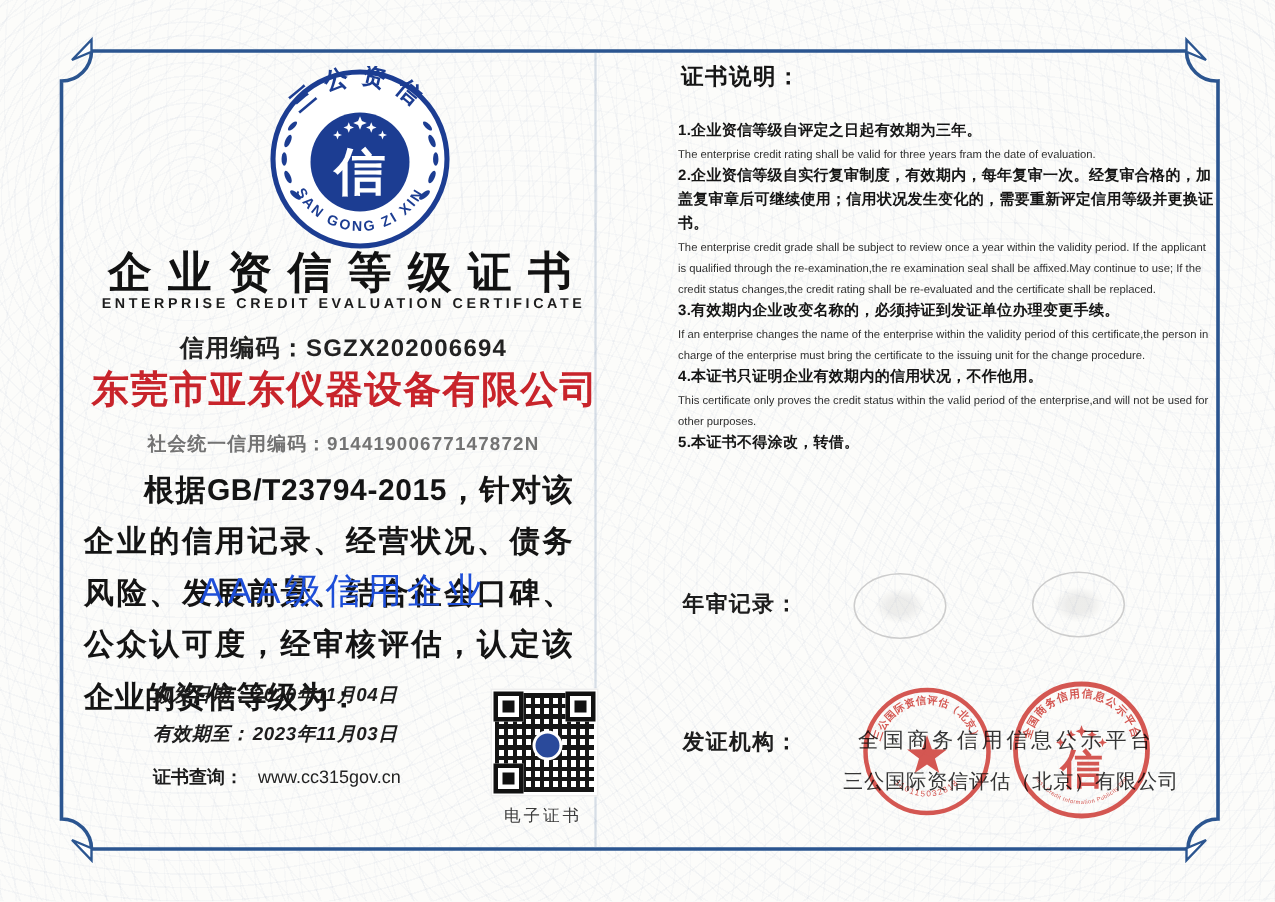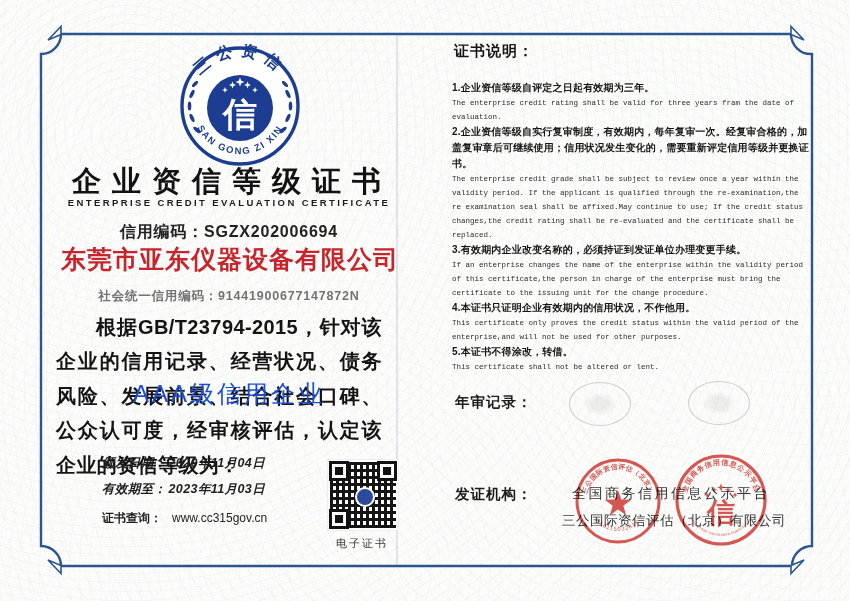--- a/index.html
+++ b/index.html
@@ -66,21 +66,21 @@
   .finder::after{content:"";position:absolute;left:3px;top:3px;width:8px;height:8px;background:#111;}
   .f-tl{left:1px;top:1px;} .f-tr{right:1px;top:1px;} .f-bl{left:1px;bottom:1px;}
   .qr-center{position:absolute;left:27px;top:27px;width:16px;height:16px;border-radius:50%;
     background:#2a4a9b;border:2px solid #fff;}
   .qr-caption{left:325px;top:536px;width:74px;font-size:11px;letter-spacing:2px;color:#3a3a3a;}
   
   .r-heading{left:454px;top:42px;font-size:15px;font-weight:800;letter-spacing:1px;color:#151515;}
   .notes{left:452px;top:80px;width:358px;}
   .note-zh{font-size:10px;font-weight:700;line-height:16px;letter-spacing:0.2px;color:#161616;}
   .note-en{font-size:7.5px;line-height:14px;color:#2e2e2e;
-    font-family:Liberation Mono, monospace;}
+    font-family:Liberation Sans, sans-serif;}
   .annual-label{left:455px;top:393px;font-size:14.5px;font-weight:600;letter-spacing:1px;color:#1d1d1d;}
   .review-ellipse{width:60px;height:42px;border:1px solid #cdcdcd;border-radius:50%;background:
     radial-gradient(ellipse at center, rgba(190,190,190,0.25) 0 18%, transparent 40%);}
   .re1{left:569px;top:382px;} .re2{left:688px;top:381px;}
   .issuer-label{left:455px;top:485px;font-size:14.5px;font-weight:600;letter-spacing:1px;color:#1d1d1d;z-index:1;}
   .issuer-line1{left:556px;top:485px;width:230px;font-size:14px;letter-spacing:2.5px;color:#353535;z-index:1;}
   .issuer-line2{left:540px;top:512px;width:268px;font-size:13.5px;letter-spacing:0.5px;color:#353535;z-index:1;}
   .seal{z-index:2;mix-blend-mode:multiply;opacity:0.9;}
   .seal-left{left:574px;top:457px;}
   .seal-right{left:671px;top:450px;}
@@ -197,21 +197,20 @@
       <div>
         <div class="note-zh">3.有效期内企业改变名称的，必须持证到发证单位办理变更手续。</div>
         <div class="note-en">If an enterprise changes the name of the enterprise within the validity period of this certificate,the person in charge of the enterprise must bring the certificate to the issuing unit for the change procedure.</div>
       </div>
       <div>
         <div class="note-zh">4.本证书只证明企业有效期内的信用状况，不作他用。</div>
         <div class="note-en">This certificate only proves the credit status within the valid period of the enterprise,and will not be used for other purposes.</div>
       </div>
       <div>
         <div class="note-zh">5.本证书不得涂改，转借。</div>
-        <div class="note-en">This certificate shall not be altered or lent.</div>
       </div>
     </div>
 
     <div class="abs annual-label">年审记录：</div>
     <div class="abs review-ellipse re1"></div>
     <div class="abs review-ellipse re2"></div>
 
     <div class="abs issuer-label">发证机构：</div>
     <div class="abs issuer-line1 center">全国商务信用信息公示平台</div>
     <div class="abs issuer-line2 center">三公国际资信评估（北京）有限公司</div>

